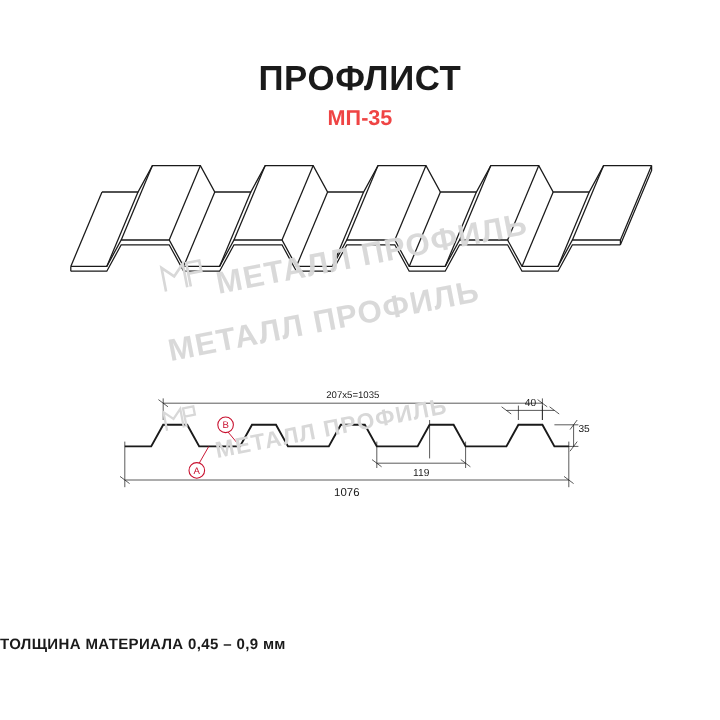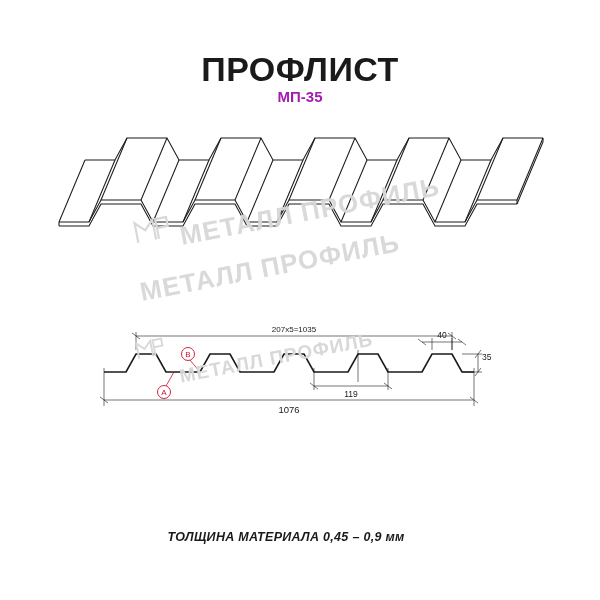--- a/index.html
+++ b/index.html
@@ -20,46 +20,44 @@
     width: 600px;
     height: 600px;
   }
   
   .title {
     position: absolute;
     top: 50px;
     left: 0;
     width: 600px;
     text-align: center;
-    font-size: 34px;
+    font-size: 29px;
     font-weight: bold;
     letter-spacing: 0.5px;
     color: #1a1a1a;
   }
   .subtitle {
     position: absolute;
     top: 88px;
     left: 0;
     width: 600px;
     text-align: center;
-    font-size: 15px;
-    font-weight: bold;
-    color: #a21caf;
+    font-size: 18px;
+    font-weight: bold;
+    color: #ef4444;
   }
   .footer-note {
     position: absolute;
     top: 530px;
     left: 0;
     width: 572px;
-    text-align: center;
     font-size: 12.5px;
     font-weight: bold;
     letter-spacing: 0.3px;
     color: #1a1a1a;
-    font-style: italic;
   }
   
   .iso-wrap {
     position: absolute;
     top: 130px;
     left: 55px;
     width: 495px;
     height: 135px;
   }
   .tech-wrap {

